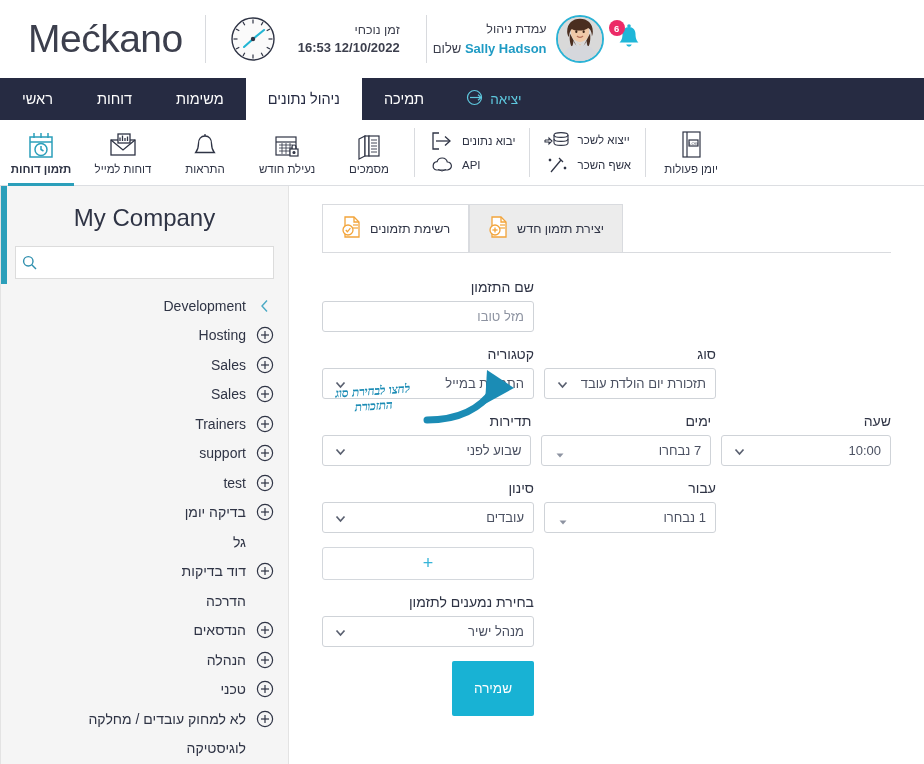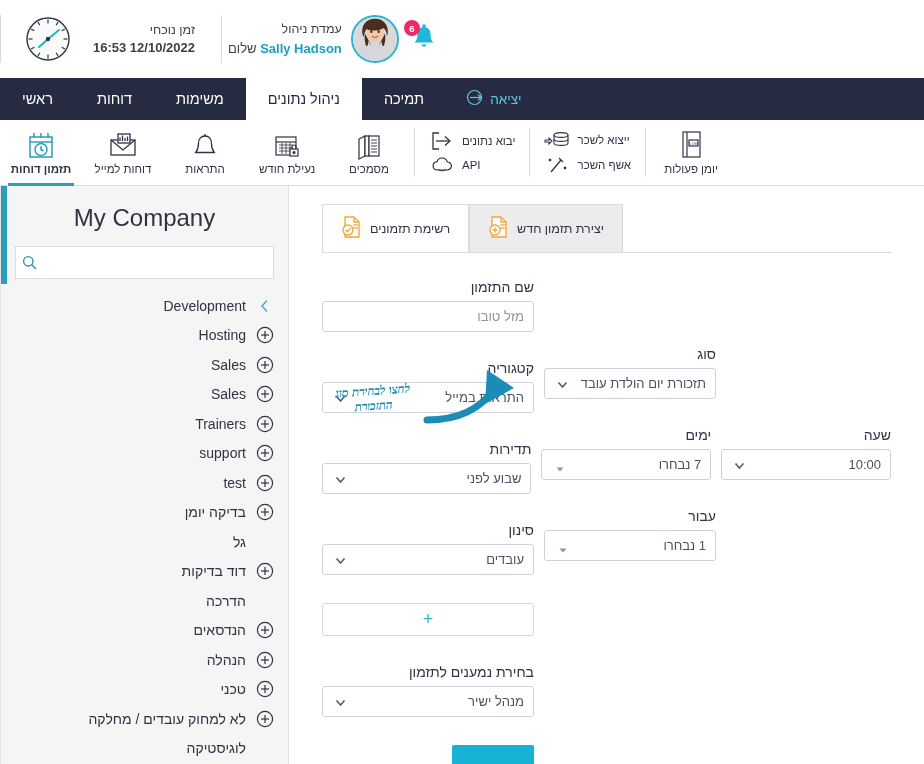--- a/index.html
+++ b/index.html
@@ -195,21 +195,21 @@
     color: #36b4d8; font-size: 18px; cursor: pointer;
   }
   .savebtn {
     background: #18b2d4; color: #fff; border: none; border-radius: 2px;
     font-size: 13.5px; padding: 20px 22px; cursor: pointer;
     font-family: inherit;
   }
 
   
   .w-name { width: 212px; }
-  .w-std  { width: 212px; margin-top: 14px; }
+  .w-std  { width: 212px; }
   .w-mid  { width: 172px; }
   .w-time { width: 172px; }
 
   
   .annot {
     position: absolute; color: #1b8cb5; pointer-events: none;
   }
   .annot-txt {
     font-family: "DejaVu Serif", serif;
     font-style: italic; font-size: 12px; line-height: 1.25;
@@ -217,20 +217,21 @@
     transform: rotate(-4deg);
   }
 </style>
 </head>
 <body>
 
 <div id="app">
 
   <div class="topbar">
 
+    <div class="brand">Mećkano</div>
 
     <div class="vdiv"></div>
 
     <div class="clockblock">
       <span>
         <svg class="clock-svg" viewBox="0 0 50 50">
           <circle cx="25" cy="25" r="21" fill="#fafafa" stroke="#2f3445" stroke-width="1.4"></circle>
           <g stroke="#2f3445" stroke-width="1.2">
             <line x1="25" y1="5.5" x2="25" y2="9.5"></line>
             <line x1="25" y1="40.5" x2="25" y2="44.5"></line>

